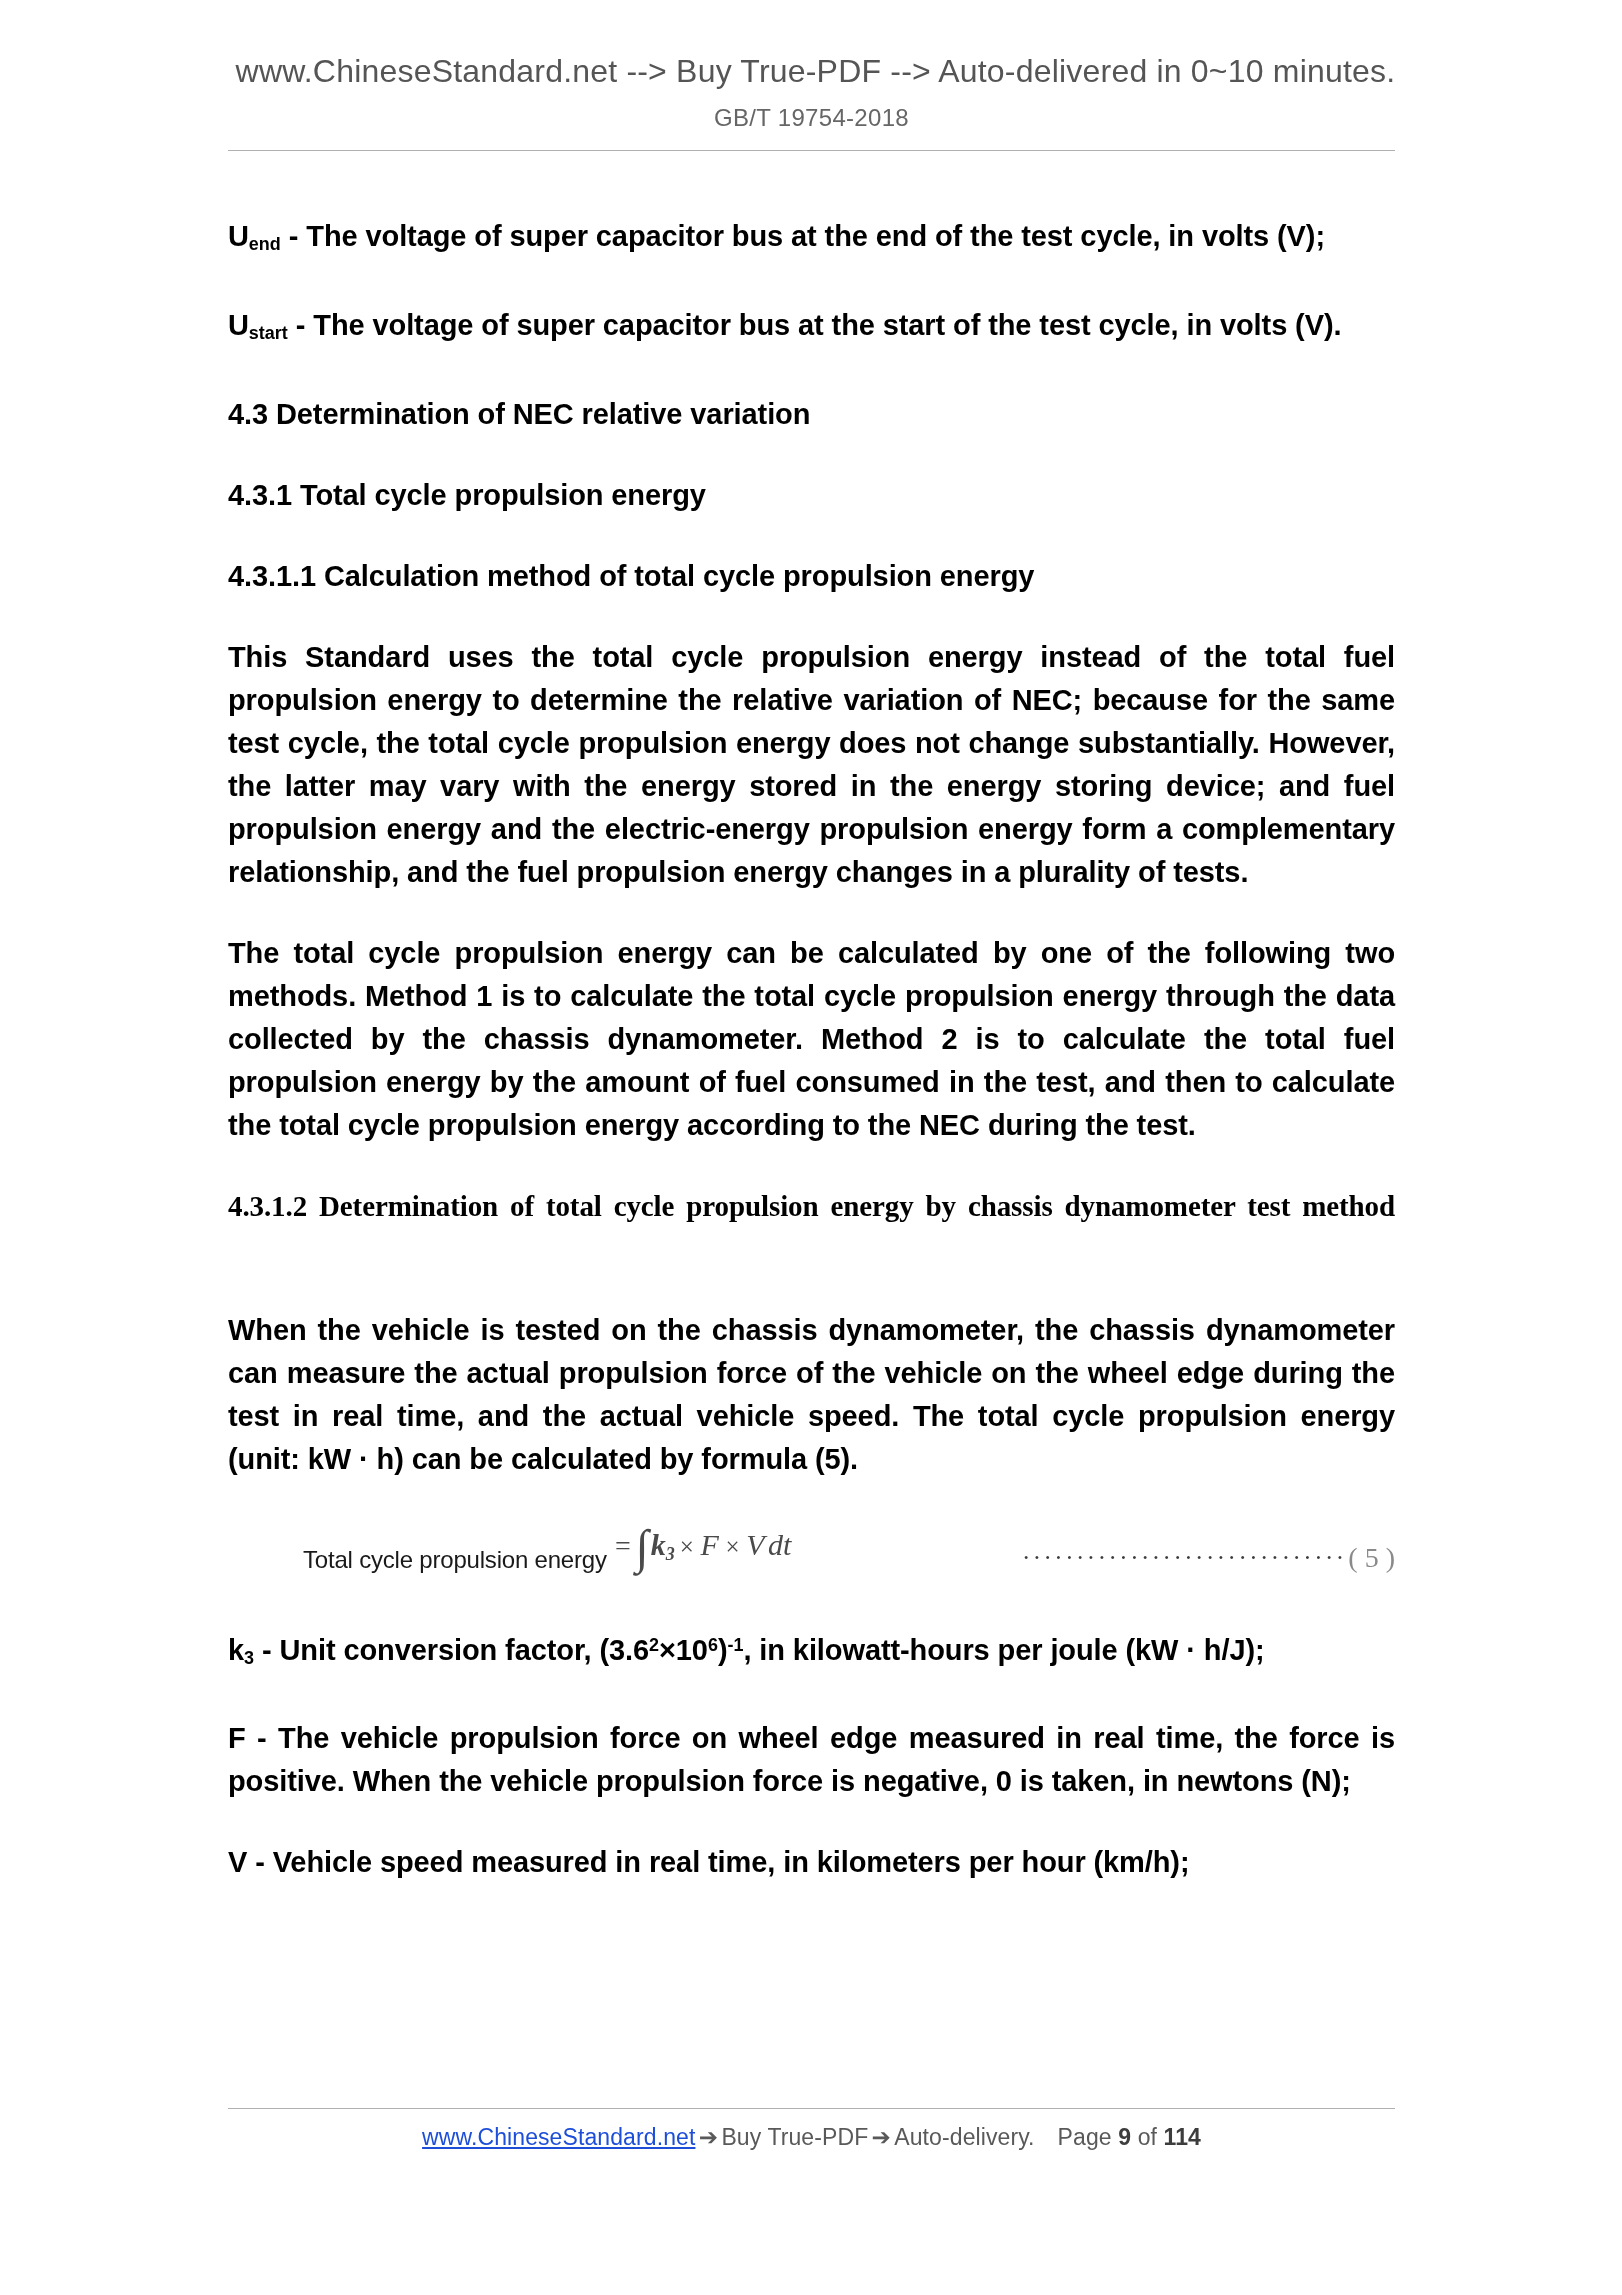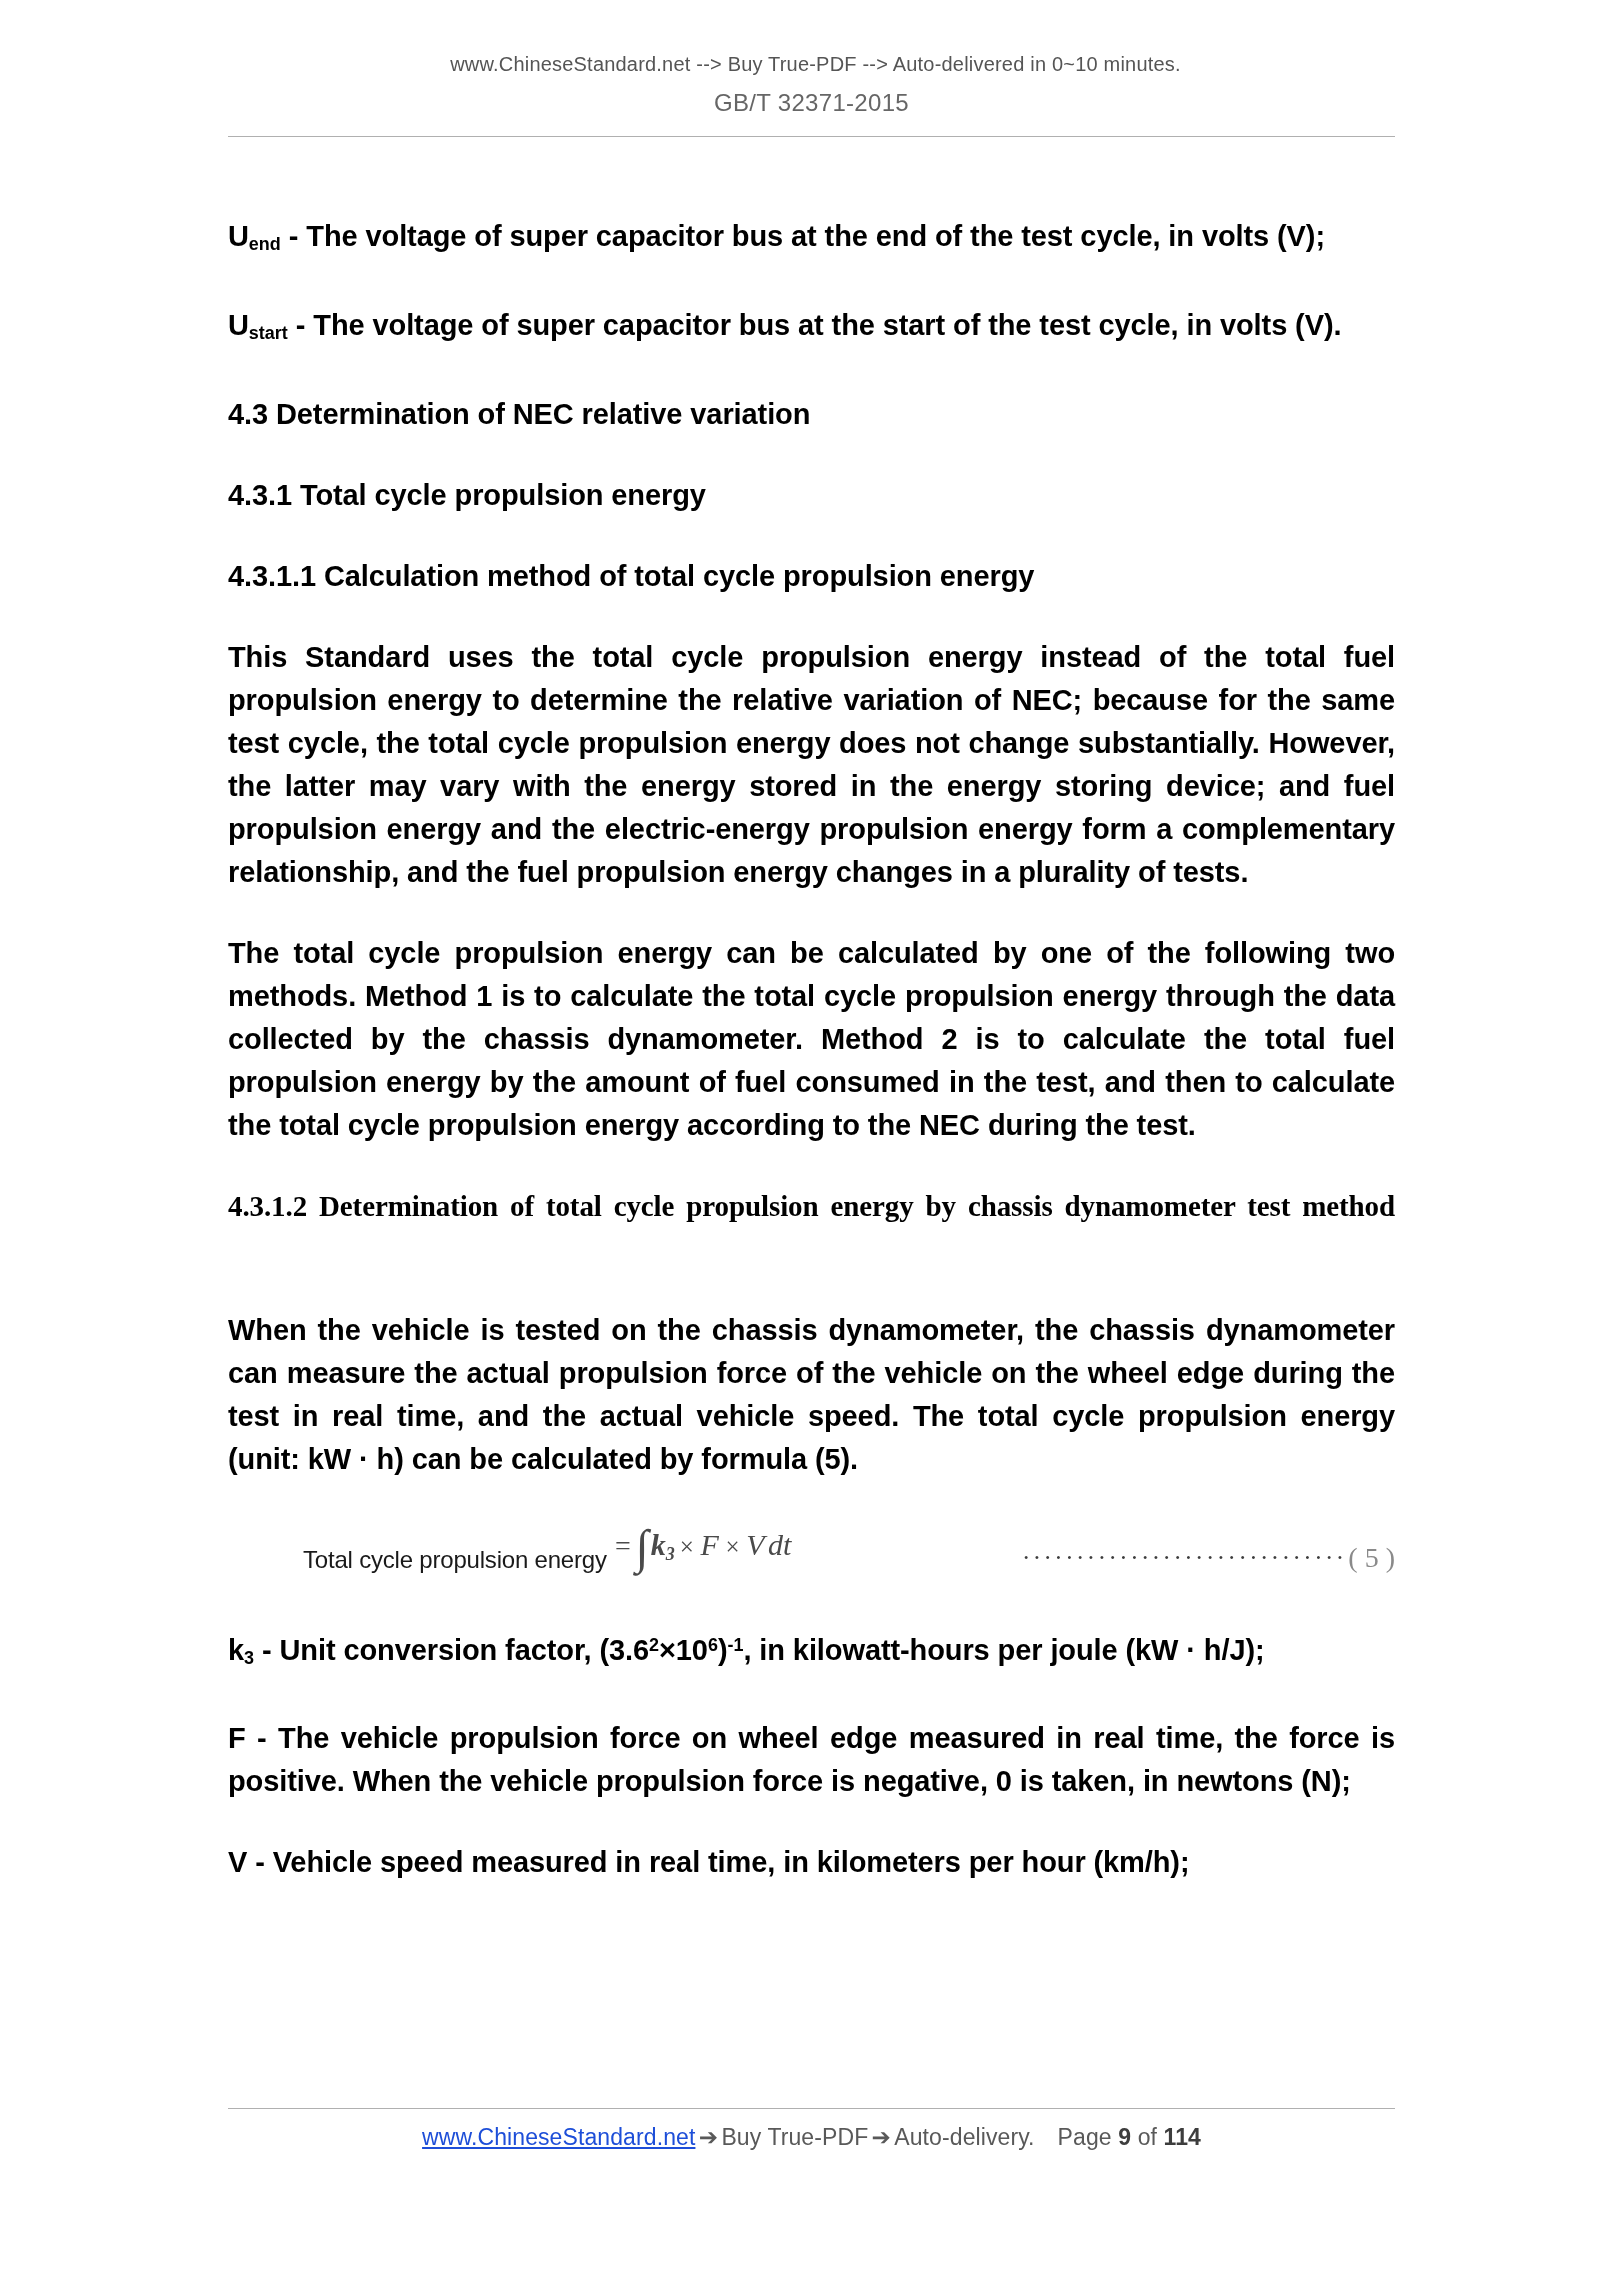--- a/index.html
+++ b/index.html
@@ -22,21 +22,21 @@
     background: #ffffff;
     box-sizing: border-box;
   }
 
   
   .page-header {
     padding-top: 52px;
     text-align: center;
   }
   .header-promo {
-    font-size: 20px;
+    font-size: 32px;
     color: #555555;
     letter-spacing: 0.2px;
     line-height: 1.2;
     padding-left: 8px;
   }
   .header-stdno {
     margin-top: 13.3px;
     font-size: 24px;
     color: #666666;
     letter-spacing: 0.3px;
@@ -209,21 +209,21 @@
     color: #3d3d3d;
   }
 </style>
 </head>
 <body>
 
 <div class="page">
 
   <div class="page-header">
     <div class="header-promo">www.ChineseStandard.net --&gt; Buy True-PDF --&gt; Auto-delivered in 0~10 minutes.</div>
-    <div class="header-stdno">GB/T 32371-2015</div>
+    <div class="header-stdno">GB/T 19754-2018</div>
     <div class="header-rule"></div>
   </div>
 
   <div class="content">
 
     <p class="para"><span>U</span><sub>end</sub><span> - The voltage of super capacitor bus at the end of the test cycle, in volts (V);</span></p>
 
     <p class="para"><span>U</span><sub>start</sub><span> - The voltage of super capacitor bus at the start of the test cycle, in volts (V).</span></p>
 
     <h3 class="heading">4.3 Determination of NEC relative variation</h3>

